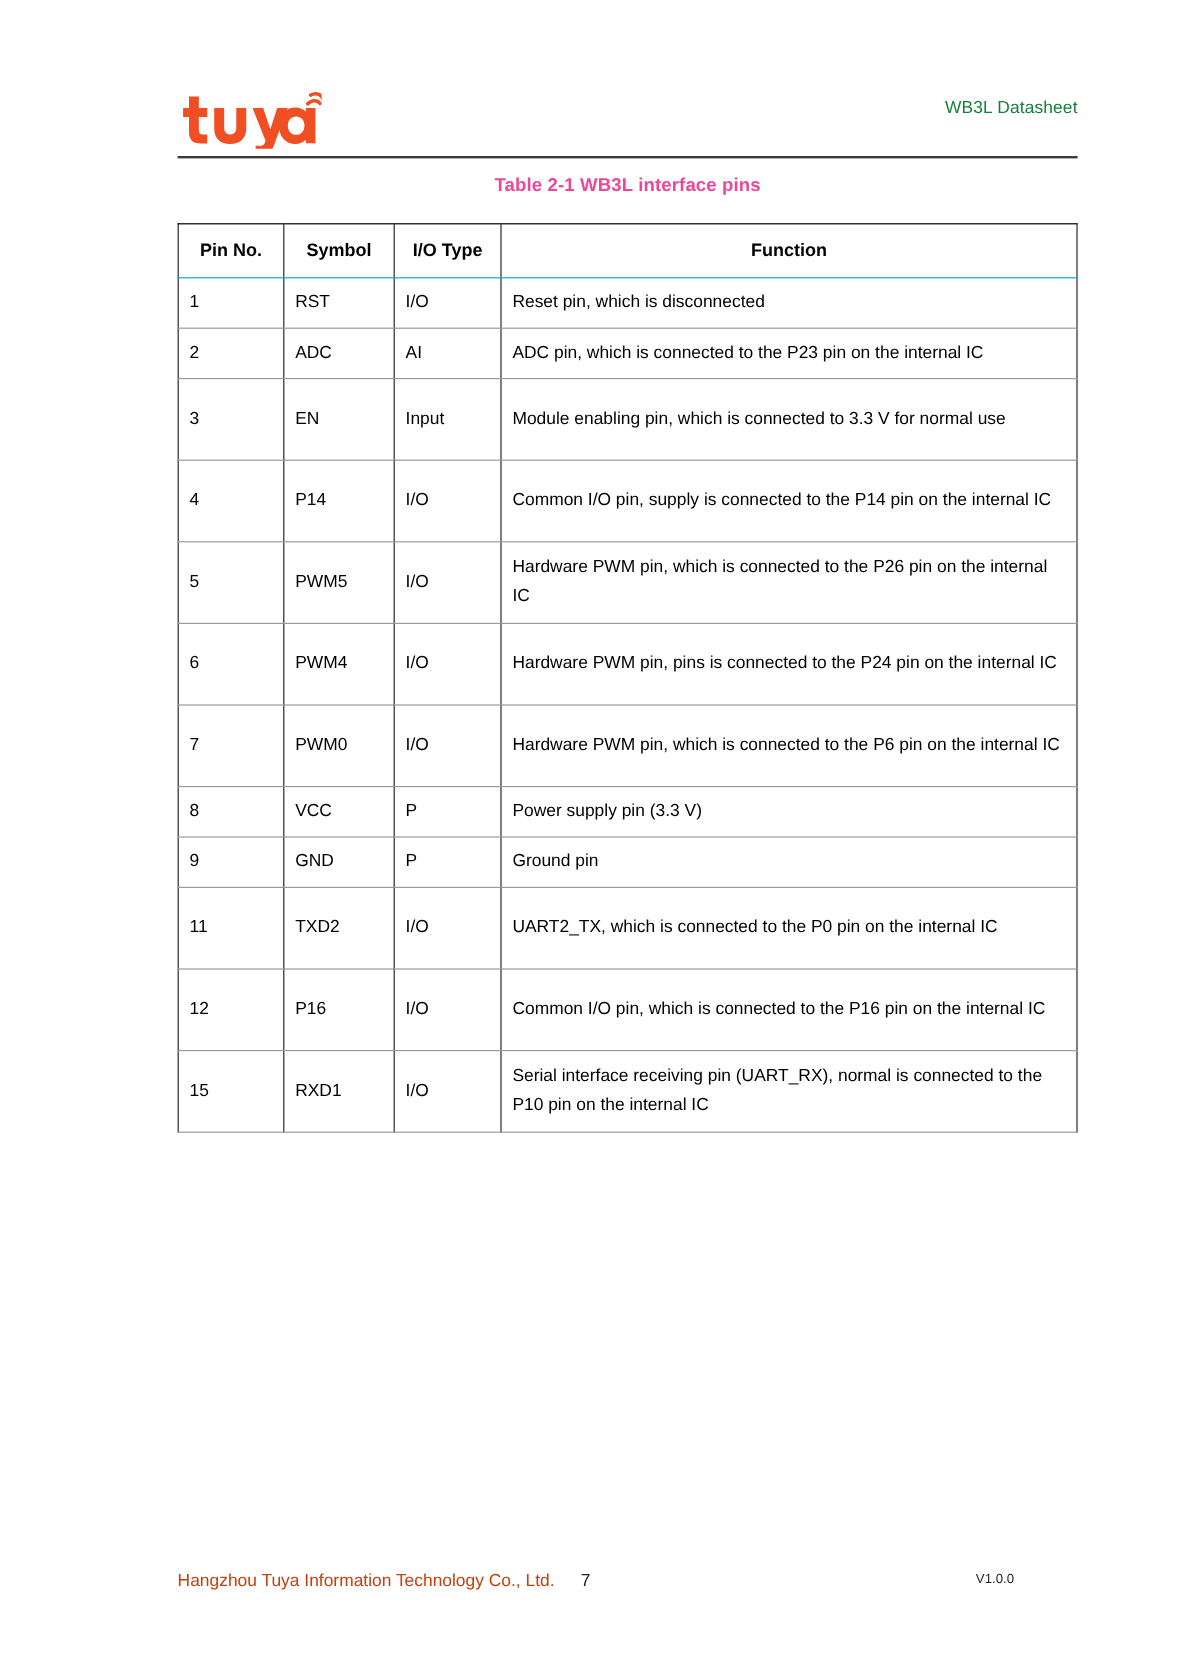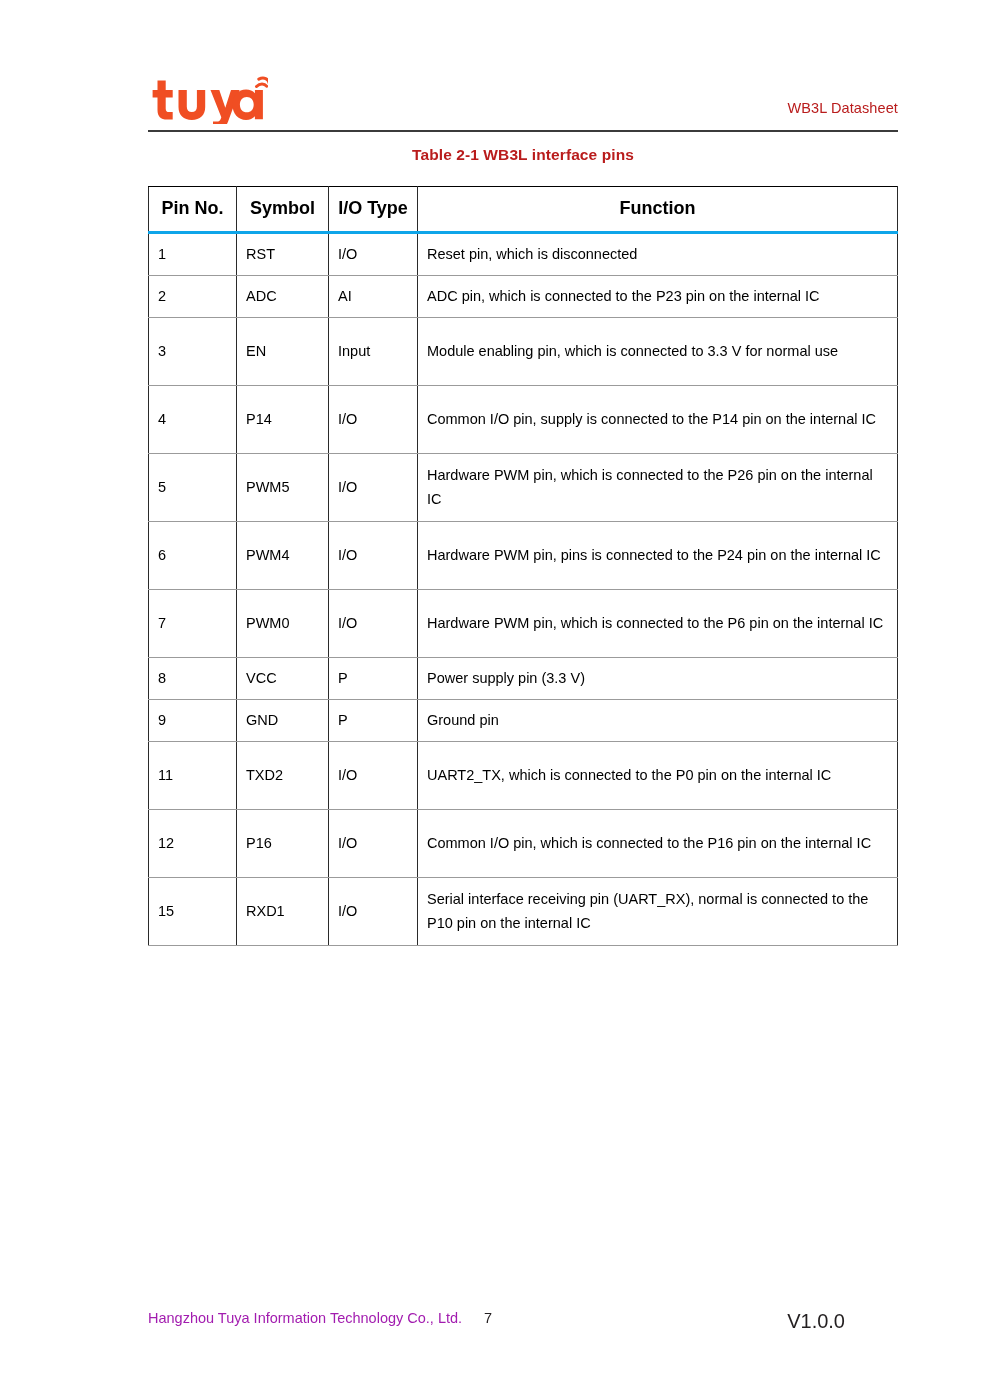--- a/index.html
+++ b/index.html
@@ -34,45 +34,45 @@
   .logo {
     position: absolute;
     left: 0;
     top: 4px;
     width: 120px;
     height: 50px;
   }
   .header-doc-title {
     position: absolute;
     right: 0;
-    top: 30px;
+    top: 12px;
     font-size: 14.5px;
     letter-spacing: 0.1px;
-    color: #b91c1c;
+    color: #15803d;
     white-space: nowrap;
   }
   .header-rule {
     position: absolute;
     left: 148px;
     top: 130px;
     width: 750px;
     height: 0;
     border-top: 2px solid #3b3b3b;
   }
 
   
   .table-caption {
     position: absolute;
     left: 148px;
     top: 146px;
     width: 750px;
     text-align: center;
     font-size: 15.5px;
     font-weight: bold;
-    color: #b91c1c;
+    color: #ec4899;
     letter-spacing: 0.1px;
   }
 
   
   .pin-table-wrap {
     position: absolute;
     left: 148px;
     top: 186px;
     width: 749px;
   }
@@ -94,25 +94,25 @@
     border-top: 1px solid #9b9b9b;
     border-bottom: 1px solid #9b9b9b;
     padding: 0;
     vertical-align: middle;
     font-size: 14.5px;
     line-height: 1.62;
     color: #000;
   }
   table.pin-table thead th {
     border-top: 1px solid #000;
-    border-bottom: 3px solid #0ea5e9;
+    border-bottom: 1px solid #0ea5e9;
     font-weight: bold;
     text-align: center;
     height: 44px;
-    font-size: 18px;
+    font-size: 15px;
   }
   table.pin-table thead th .cellpad { padding: 0 6px; }
 
   table.pin-table td .cellpad {
     padding: 6px 9px 6px 9px;
     display: block;
   }
   td.col-pin .cellpad,
   td.col-sym .cellpad,
   td.col-io  .cellpad {
@@ -368,18 +368,18 @@
               <span class="cellpad">Serial interface receiving pin (UART_RX), normal is connected to the P10 pin on the internal IC</span>
             </td>
         </tr>
 
 
       </tbody>
     </table>
   </div>
 
   <div style="position:absolute; left:148px; top:1310px; width:750px; height:20px;">
-    <span style="position:absolute; left:0; top:0; font-size:14.5px; color:#a21caf; white-space:nowrap;">Hangzhou Tuya Information Technology Co., Ltd.</span>
+    <span style="position:absolute; left:0; top:0; font-size:14.5px; color:#c2410c; white-space:nowrap;">Hangzhou Tuya Information Technology Co., Ltd.</span>
     <span style="position:absolute; left:336px; top:0; font-size:14.5px; color:#231f20;">7</span>
-    <span style="position:absolute; right:53px; top:0; font-size:20px; color:#231f20;">V1.0.0</span>
+    <span style="position:absolute; right:53px; top:0; font-size:11px; color:#231f20;">V1.0.0</span>
   </div>
 
 </div>
 
 </body></html>

